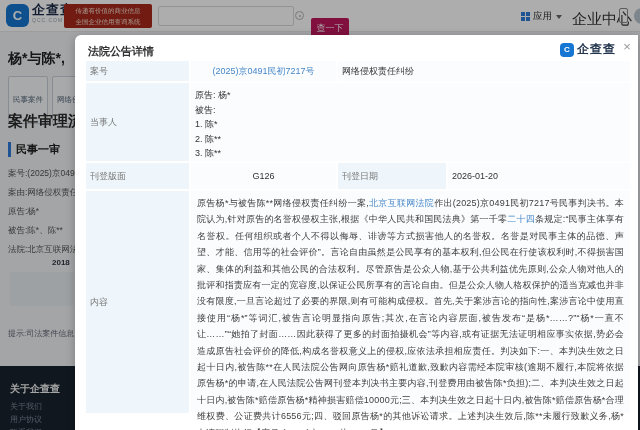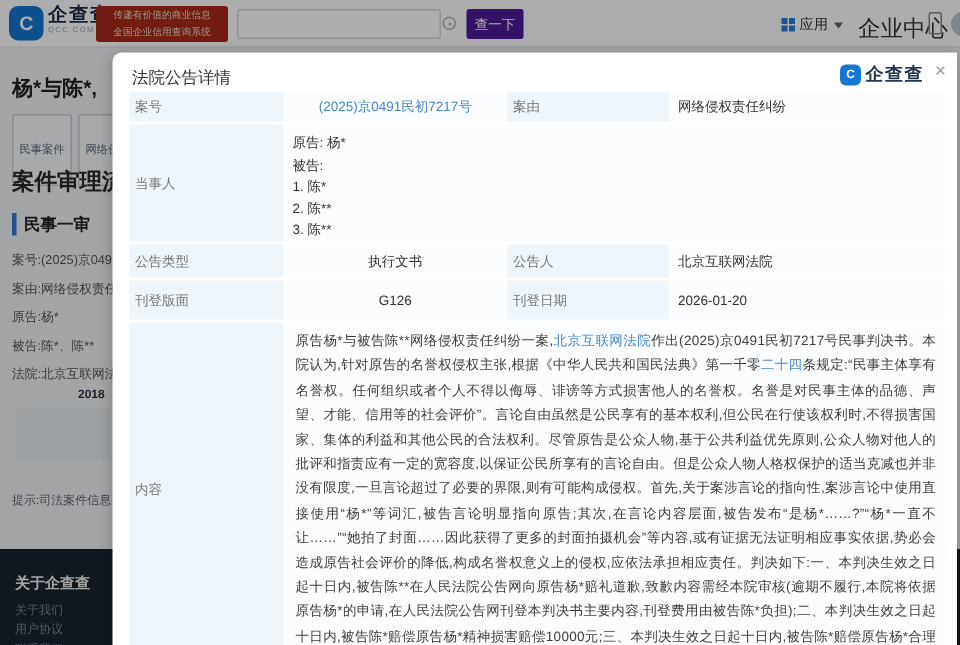--- a/index.html
+++ b/index.html
@@ -11,21 +11,21 @@
 
   .top-header { position:absolute; left:0; top:0; width:640px; height:32px; background:#ffffff; border-bottom:1px solid #e8e8e8; }
   .logo-box { position:absolute; left:6px; top:4px; width:23px; height:23px; background:#1677d2; border-radius:6px; color:#fff; font-weight:bold; font-size:13px; text-align:center; line-height:23px; }
   .logo-text { position:absolute; left:32px; top:3px; line-height:1; }
   .logo-cn { font-size:13px; font-weight:bold; color:#1b2b4a; letter-spacing:1px; }
   .logo-sub { font-size:5px; color:#9aa3ad; letter-spacing:1px; margin-top:2px; }
   .red-badge { position:absolute; left:64px; top:4px; width:88px; height:24px; background:#a7281d; border-radius:2px; color:#f2d9c8; font-size:6.5px; line-height:11px; text-align:center; padding-top:1px; white-space:nowrap; overflow:hidden; }
   .search-box { position:absolute; left:158px; top:6px; width:136px; height:20px; background:#fff; border:1px solid #d9d9d9; border-radius:2px; font-size:8px; color:#333; line-height:18px; padding:15px 14px 0 6px; white-space:nowrap; overflow:hidden;font-style:italic; }
   .search-cam { position:absolute; left:295px; top:11px; width:9px; height:9px; border:1px solid #b5b5b5; border-radius:50%; }
   .search-cam::after { content:""; position:absolute; left:2.5px; top:2.5px; width:2px; height:2px; background:#b5b5b5; border-radius:50%; }
-  .search-btn { position:absolute; left:311px; top:6px; width:38px; height:20px; background:#4c1d95; border-radius:2px; color:#fff; font-size:9px; text-align:center; line-height:20px; border:none; }
+  .search-btn { position:absolute; left:311px; top:18px; width:38px; height:20px; background:#be185d; border-radius:2px; color:#fff; font-size:9px; text-align:center; line-height:20px; border:none; }
   .grid-icon { position:absolute; left:521px; top:12px; width:4px; height:4px; background:#2f7bd9; box-shadow:5px 0 #2f7bd9, 0 5px #2f7bd9, 5px 5px #2f7bd9; }
   .nav-apps { position:absolute; left:533px; top:10px; font-size:9.5px; color:#333; }
   .nav-caret { position:absolute; left:556px; top:15px; width:0; height:0; border-left:3px solid transparent; border-right:3px solid transparent; border-top:4px solid #666; }
   .nav-ent { position:absolute; left:572px; top:10px; font-size:15px; color:#333; }
   .phone-icon { position:absolute; left:619px; top:8px; width:9px; height:15px; border:1px solid #8a8a8a; border-radius:2px; }
   .avatar { position:absolute; left:634px; top:8px; width:16px; height:16px; border-radius:50%; background:#b9c4d0; }
 
   .bg-title { position:absolute; left:8px; top:50px; width:68px; font-size:14px; font-weight:bold; color:#222; white-space:nowrap; overflow:hidden; }
   .bg-tags { position:absolute; left:8px; top:76px; width:68px; white-space:nowrap; overflow:hidden; }
   .bg-tag { display:inline-block; font-size:7.5px; color:#5b6b7c; border:1px solid #c7d0d8; background:#f6f9fb; border-radius:2px; padding:18px 4px; margin-right:4px; }
@@ -39,21 +39,21 @@
   .bg-footer { position:absolute; left:0; top:366px; width:640px; height:64px; background:#18222e; }
   .bg-footer-title { position:absolute; left:10px; top:16px; font-size:10px; font-weight:bold; color:#f2f2f2; white-space:nowrap; }
   .bg-footer-links { position:absolute; left:10px; top:34px; }
   .bg-footer-link { font-size:8px; color:#76markdown8292; color:#7a8695; line-height:13px; white-space:nowrap; }
 
   
   .overlay { position:absolute; inset:0; background:rgba(0,0,0,0.32); z-index:2; }
 
   
   .modal { position:absolute; left:75px; top:35px; width:563px; height:400px; background:#fff; border-radius:6px 0 0 0; z-index:3; box-shadow:0 2px 10px rgba(0,0,0,.25); overflow:hidden; }
-  .modal-title { position:absolute; left:13px; top:9px; font-size:11px; font-weight:normal; color:#333; }
+  .modal-title { position:absolute; left:13px; top:9px; font-size:11px; font-weight:bold; color:#333; }
   .wm { position:absolute; right:22px; top:6px; display:flex; align-items:center; }
   .wm-icon { width:14px; height:14px; background:#1677d2; border-radius:4px; color:#fff; font-size:8px; font-weight:bold; text-align:center; line-height:14px; margin-right:3px; }
   .wm-text { font-size:12px; font-weight:bold; color:#24364e; letter-spacing:1px; }
   .modal-close { position:absolute; right:4px; top:5px; font-size:13px; color:#999; width:14px; height:14px; line-height:14px; text-align:center; cursor:pointer; }
 
   .tbl { position:absolute; left:11px; top:26px; width:544px; }
   .row { display:flex; margin-bottom:2px; }
   .cell { padding:0 4px; display:flex; align-items:center; }
   .lbl { background:#eef6fb; color:#777; font-size:9px; }
   .val { background:#fafcfe; color:#333; font-size:9px; }
@@ -135,41 +135,34 @@
     </div>
     <div class="modal-close">×</div>
 
     <div class="tbl">
 
       <div class="row row-a">
         <div class="cell lbl c-l1">案号</div>
         <div class="cell val c-v1">
             <span class="link">(2025)京0491民初7217号</span>
           </div>
-        <div class="cell lbl c-l2">案由</div>
         <div class="cell val c-v2">网络侵权责任纠纷</div>
       </div>
 
       <div class="row row-b">
         <div class="cell lbl c-l1">当事人</div>
         <div class="cell val c-v2 party-val">
             <div>原告: 杨*</div>
             <div>被告:</div>
             <div>1. 陈*</div>
             <div>2. 陈**</div>
             <div>3. 陈**</div>
           </div>
       </div>
 
-      <div class="row row-c">
-        <div class="cell lbl c-l1">公告类型</div>
-        <div class="cell val c-v1">执行文书</div>
-        <div class="cell lbl c-l2">公告人</div>
-        <div class="cell val c-v2">北京互联网法院</div>
-      </div>
 
       <div class="row row-d">
         <div class="cell lbl c-l1">刊登版面</div>
         <div class="cell val c-v1">G126</div>
         <div class="cell lbl c-l2">刊登日期</div>
         <div class="cell val c-v2">2026-01-20</div>
       </div>
 
       <div class="row row-e">
         <div class="cell lbl c-l1">内容</div>

